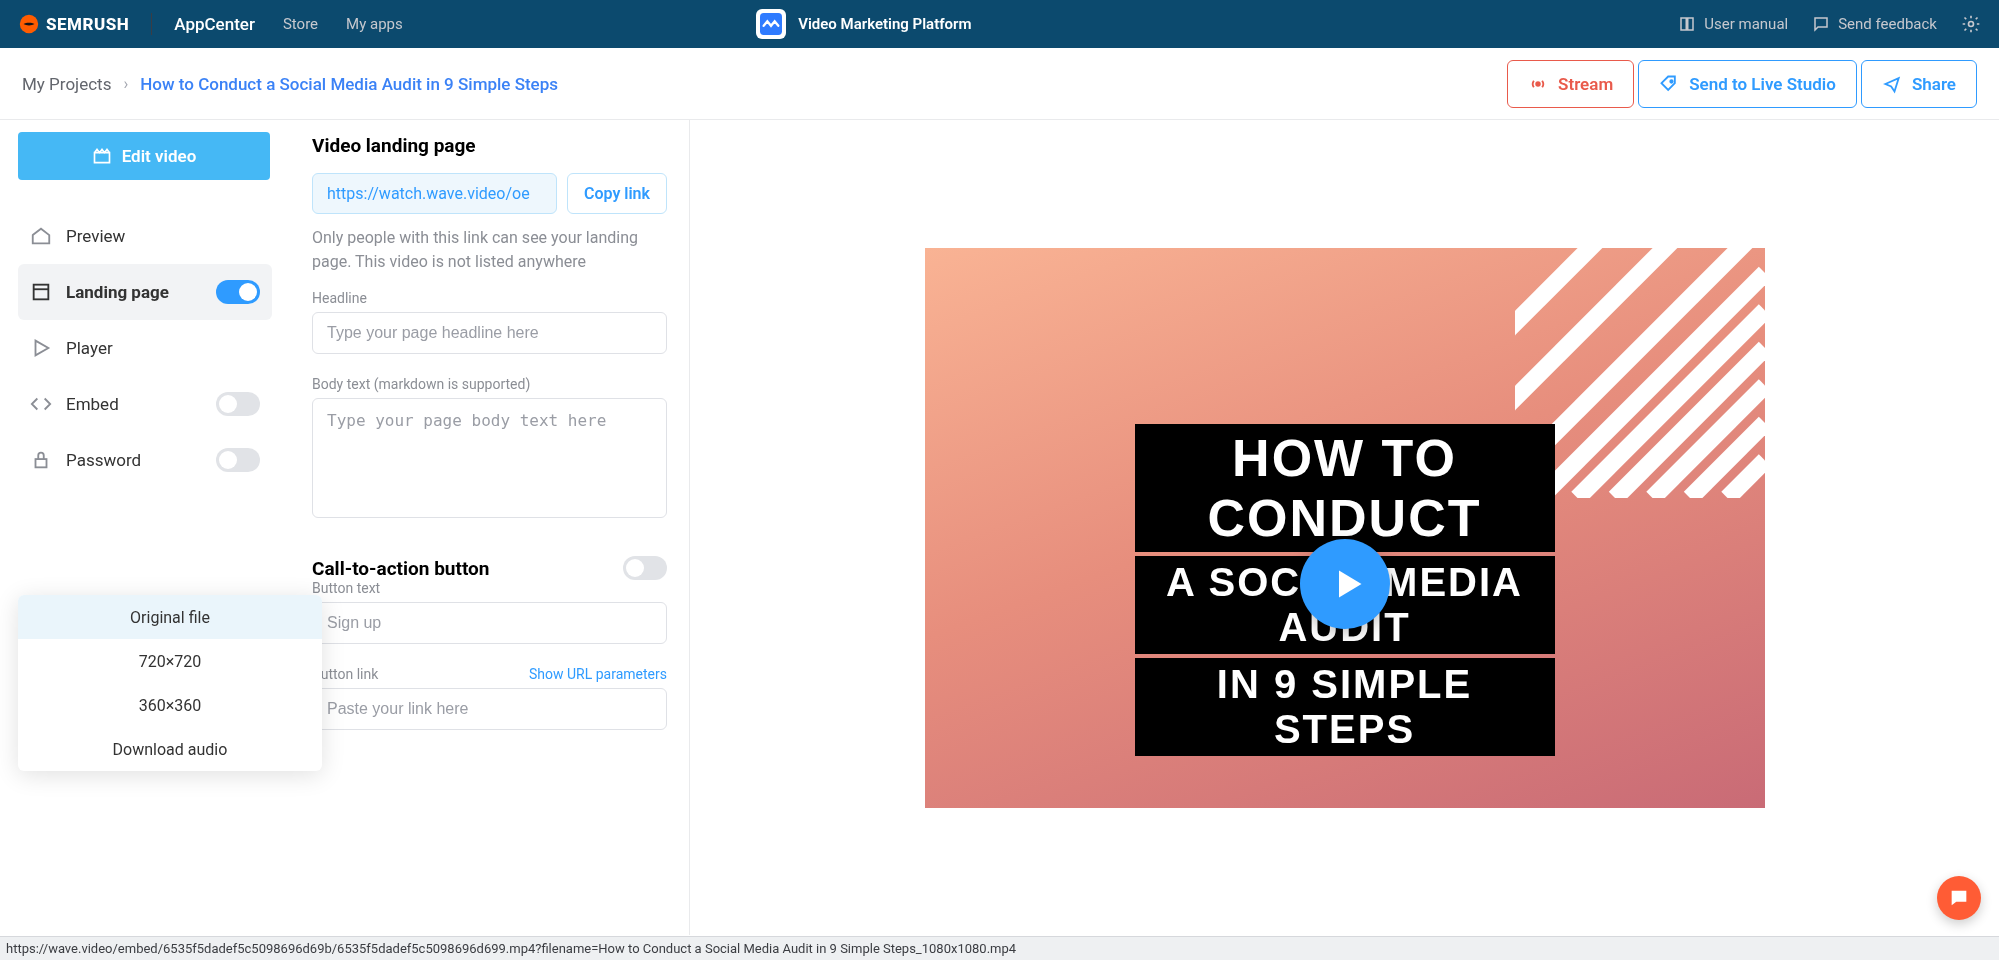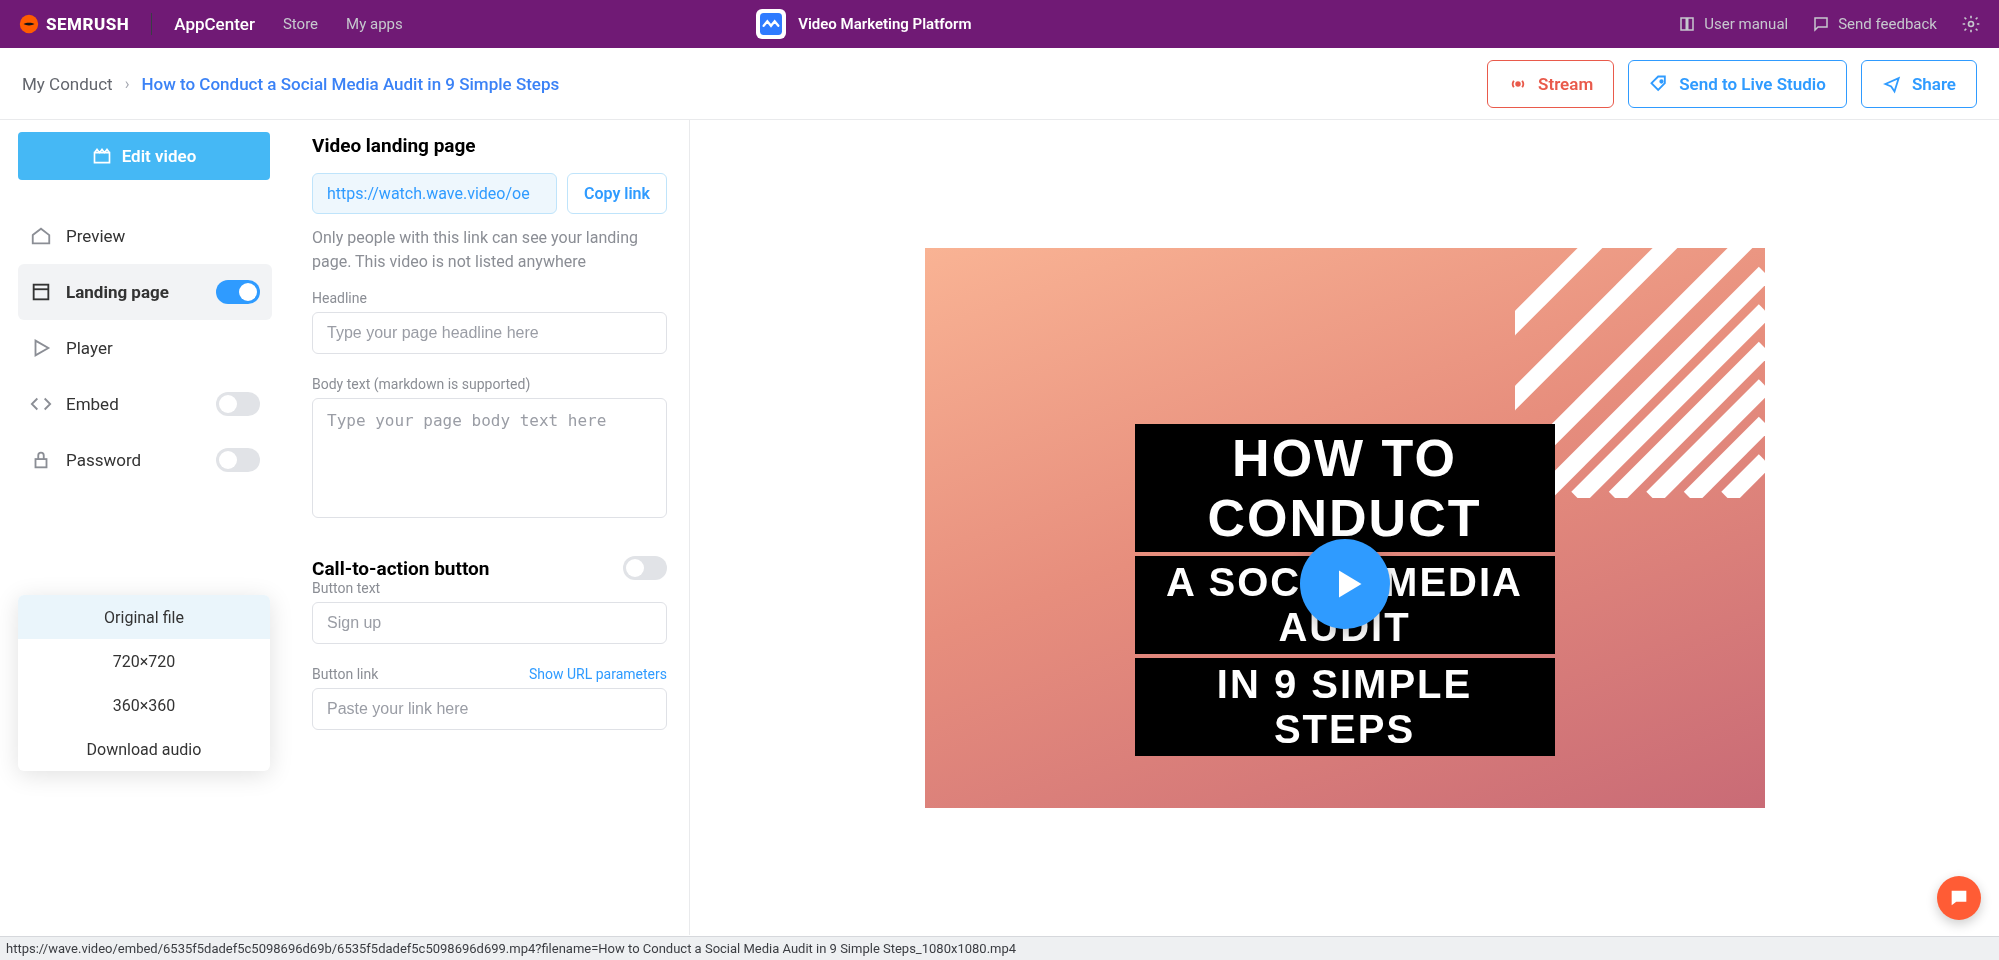--- a/index.html
+++ b/index.html
@@ -1,37 +1,37 @@
 <!DOCTYPE html>
 <html><head>
 <meta charset="utf-8">
 <style>
 * { margin: 0; padding: 0; box-sizing: border-box; }
 body { font-family: -apple-system, BlinkMacSystemFont, "Segoe UI", Roboto, sans-serif; background: #fff; overflow: hidden; }
 
 
-.topbar { background: #701a75; height: 48px; display: flex; align-items: center; padding: 0 18px; color: #fff; }
+.topbar { background: #0c4a6e; height: 48px; display: flex; align-items: center; padding: 0 18px; color: #fff; }
 .brand { display: flex; align-items: center; gap: 8px; }
 .brand-logo { display: flex; align-items: center; gap: 6px; font-weight: 800; font-size: 17px; letter-spacing: 0.5px; }
 .brand-icon { width: 22px; height: 22px; }
 .divider-v { width: 1px; height: 22px; background: #3a3d45; margin: 0 14px; }
 .appcenter { font-size: 17px; font-weight: 500; }
 .top-link { color: #c6c8ce; font-size: 15px; margin-left: 28px; cursor: pointer; }
 .center-area { margin: 0 auto; display: flex; align-items: center; gap: 12px; }
 .w-badge { width: 30px; height: 30px; background: #fff; border-radius: 6px; display: flex; align-items: center; justify-content: center; }
 .center-title { font-size: 15px; font-weight: 600; }
 .right-links { margin-left: auto; display: flex; align-items: center; gap: 24px; color: #c6c8ce; }
 .right-link { display: flex; align-items: center; gap: 8px; font-size: 15px; cursor: pointer; }
 
 
 .subhead { height: 72px; border-bottom: 1px solid #e9eaec; display: flex; align-items: center; padding: 0 22px; }
 .crumb { color: #63666d; font-size: 17px; cursor: pointer; }
 .crumb-sep { color: #a4a7b0; margin: 0 12px; }
 .page-title { font-size: 17px; color: #3b82f6; font-weight: 500; }
-.head-btns { margin-left: auto; display: flex; gap: 14px; }
+.head-btns { margin-left: auto; display: flex; gap: 4px; }
 .hbtn { height: 48px; padding: 0 20px; border-radius: 6px; background: #fff; display: flex; align-items: center; gap: 10px; font-size: 17px; font-weight: 600; cursor: pointer; }
 .hbtn.stream { border: 1.5px solid #e95a4b; color: #e95a4b; }
 .hbtn.live { border: 1.5px solid #2f9bff; color: #2f9bff; }
 .hbtn.share { border: 1.5px solid #2f9bff; color: #2f9bff; }
 
 
 .main { display: flex; height: calc(100vh - 120px - 25px); position: relative; }
 
 
 .leftcol { width: 290px; padding: 12px 18px 0 18px; position: relative; }
@@ -40,21 +40,21 @@
 .nav-item.active { background: #f2f3f5; font-weight: 700; }
 .nav-item .spacer { flex: 1; }
 .toggle { width: 44px; height: 24px; border-radius: 12px; background: #2f9bff; position: relative; }
 .toggle.off { background: #e1e3e7; }
 .toggle::after { content: ""; position: absolute; width: 18px; height: 18px; background: #fff; border-radius: 50%; top: 3px; left: 23px; }
 .toggle.off::after { left: 3px; }
 
 .download-link { color: #2f9bff; font-size: 17px; display: flex; align-items: center; gap: 12px; padding: 0 12px; height: 56px; cursor: pointer; margin-top: 160px; }
 
 
-.popup { position: absolute; left: 18px; top: 475px; width: 252px; background: #fff; border-radius: 6px; box-shadow: 0 4px 24px rgba(0,0,0,0.12); overflow: hidden; z-index: 20; }
+.popup { position: absolute; left: 18px; top: 475px; width: 304px; background: #fff; border-radius: 6px; box-shadow: 0 4px 24px rgba(0,0,0,0.12); overflow: hidden; z-index: 20; }
 .popup-item { height: 44px; display: flex; align-items: center; justify-content: center; font-size: 16px; color: #333; cursor: pointer; }
 .popup-item.active { background: #eaf5fb; }
 
 
 .midcol { width: 400px; padding: 14px 22px 0 22px; border-left: 0; border-right: 1px solid #e9eaec; }
 .section-title { font-size: 19px; font-weight: 700; margin-bottom: 16px; }
 .url-row { display: flex; gap: 10px; margin-bottom: 12px; }
 .url-box { flex: 1; border: 1.5px solid #bfe4fb; background: #eef7fd; color: #2f9bff; border-radius: 6px; padding: 10px 14px; font-size: 16px; white-space: nowrap; overflow: hidden; text-overflow: ellipsis; }
 .copy-btn { border: 1.5px solid #bfe4fb; color: #2f9bff; border-radius: 6px; padding: 10px 16px; font-size: 16px; font-weight: 600; cursor: pointer; background: #fff; }
 .hint { color: #8b8e95; font-size: 16px; line-height: 1.5; margin-bottom: 16px; }
@@ -133,21 +133,21 @@
     <span class="right-link">
       <svg width="20" height="20" viewBox="0 0 24 24" fill="none" stroke="currentColor" stroke-width="2">
           <circle cx="12" cy="12" r="3"></circle>
           <path d="M12 2v3M12 19v3M4.2 4.2l2.1 2.1M17.7 17.7l2.1 2.1M2 12h3M19 12h3M4.2 19.8l2.1-2.1M17.7 6.3l2.1-2.1"></path>
         </svg>
     </span>
   </div>
 </div>
 
 <div class="subhead">
-  <span class="crumb">My Conduct</span>
+  <span class="crumb">My Projects</span>
   <span class="crumb-sep">›</span>
   <span class="page-title">How to Conduct a Social Media Audit in 9 Simple Steps</span>
   <div class="head-btns">
     <div class="hbtn stream">
       <svg width="20" height="20" viewBox="0 0 24 24" fill="none" stroke="currentColor" stroke-width="2.2">
           <circle cx="12" cy="12" r="2.2" fill="currentColor"></circle>
           <path d="M7 8a7 7 0 000 8M17 8a7 7 0 010 8"></path>
         </svg>
       <span>Stream</span>
     </div>

